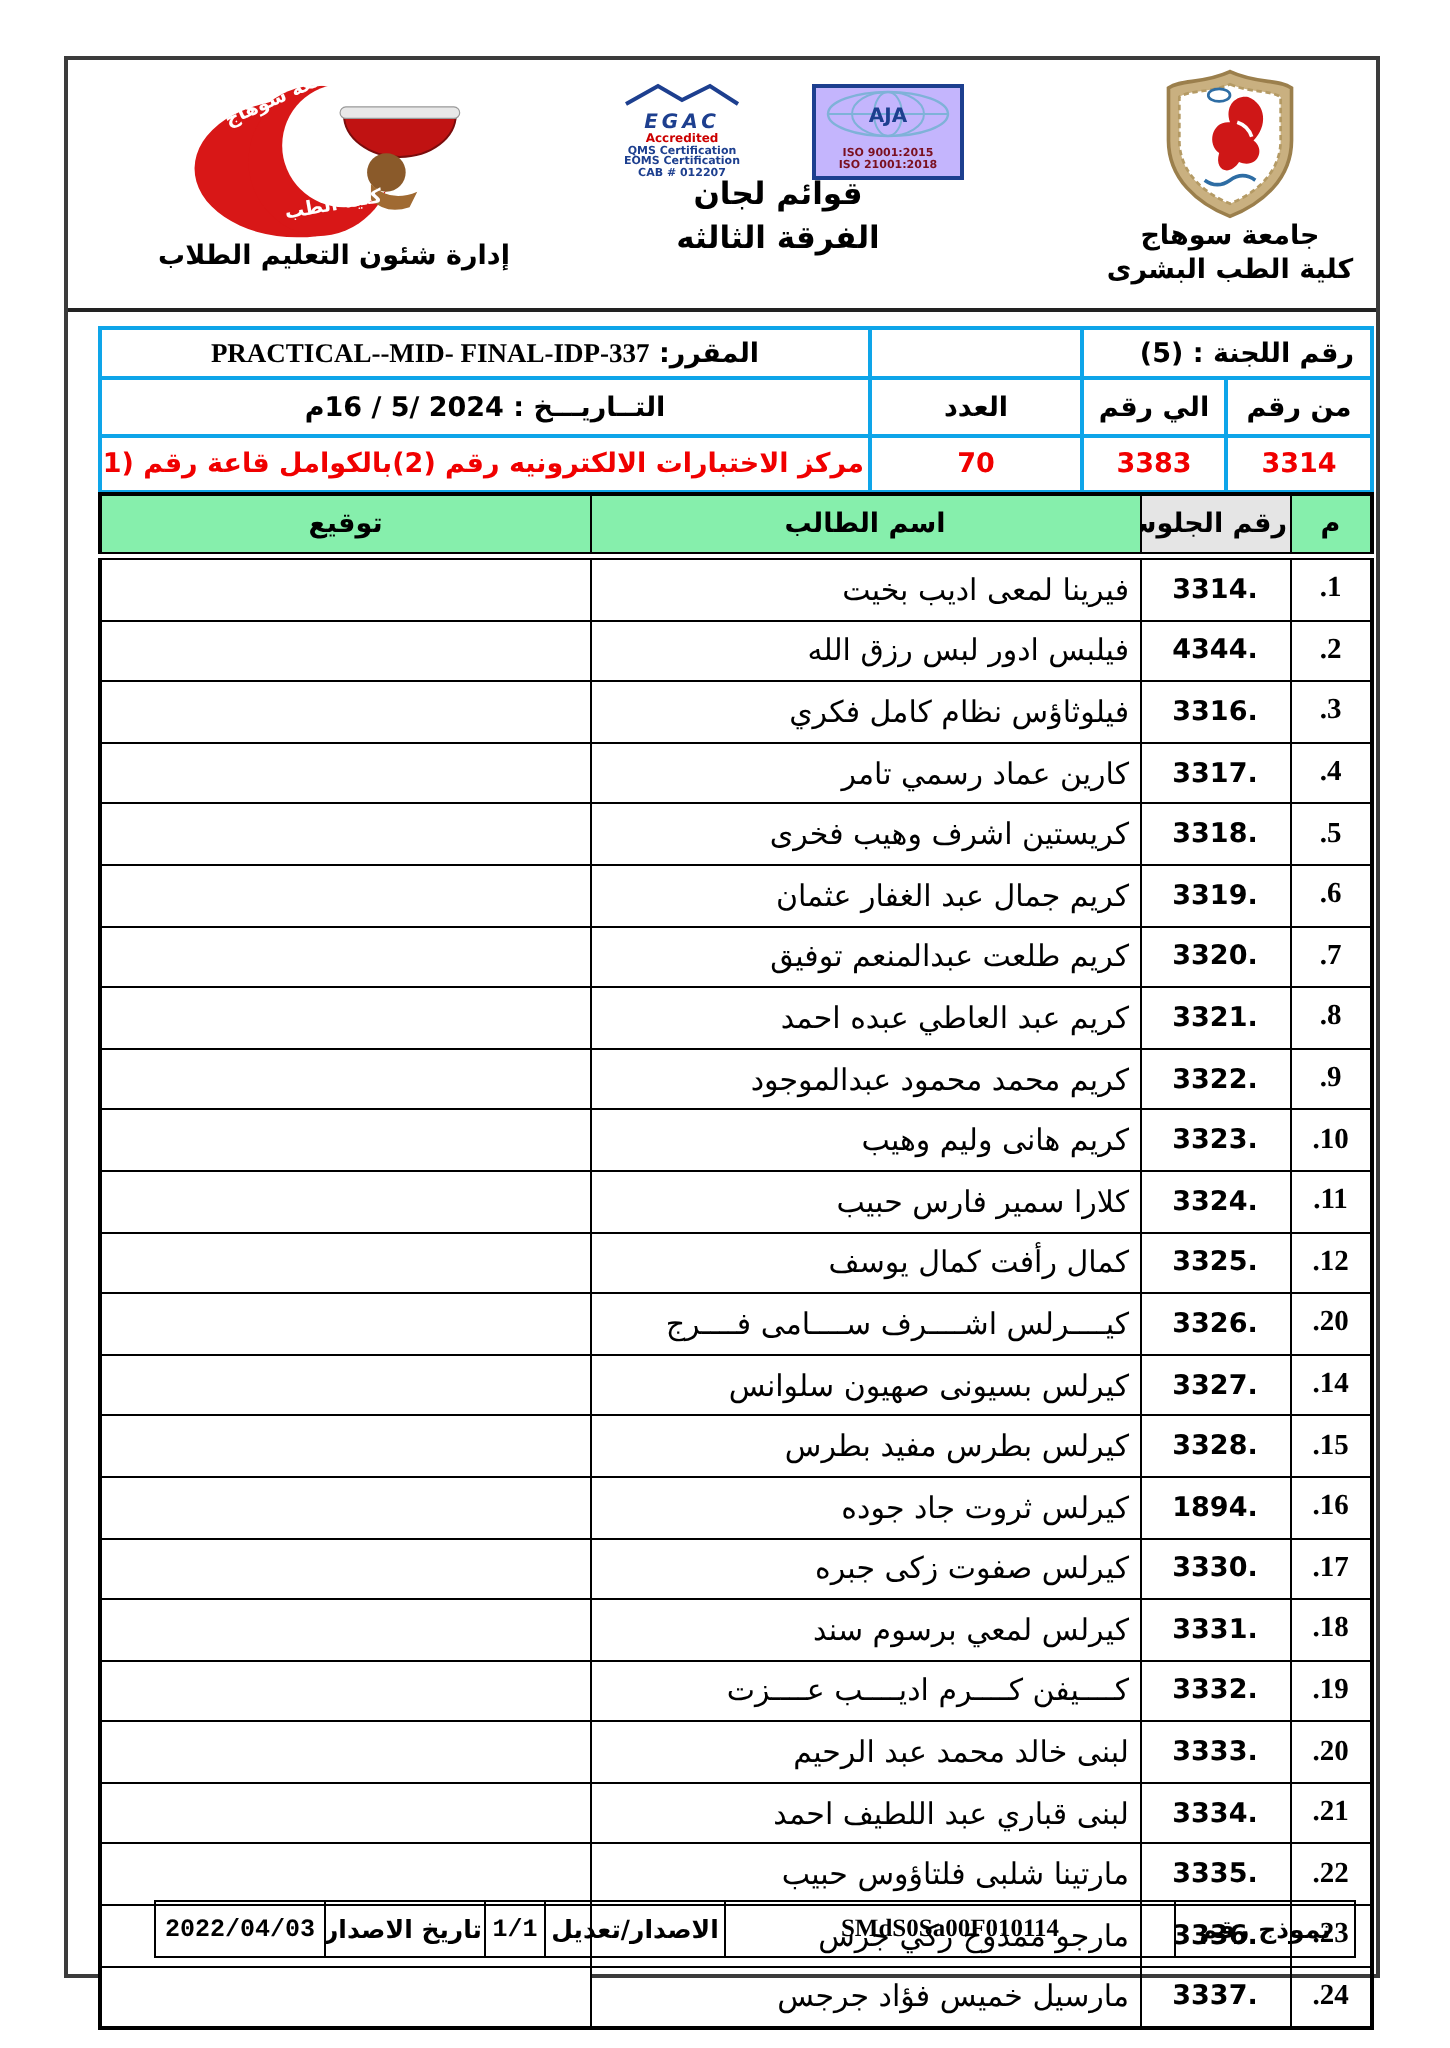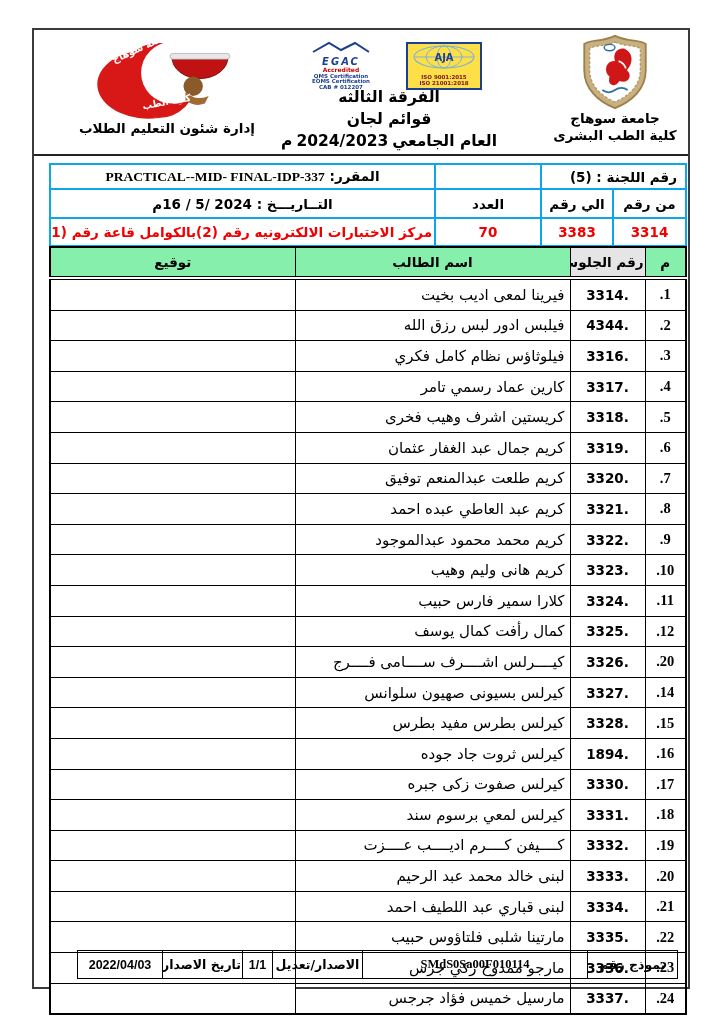--- a/index.html
+++ b/index.html
@@ -9,21 +9,21 @@
 
   
   .crescent{position:absolute;left:42px;top:8px;width:190px;height:82px;}
   .left-caption{position:absolute;left:14px;top:90px;width:238px;text-align:center;
                 font-weight:bold;font-size:13.5px;direction:rtl;}
   .egac-box{position:absolute;left:256px;top:10px;width:102px;height:46px;text-align:center;line-height:1.05;}
   .egac-title{font-size:10px;font-weight:bold;font-style:italic;color:#1d3f8f;letter-spacing:2px;}
   .egac-sub{font-size:6px;font-weight:bold;color:#c00;}
   .egac-line{font-size:5.5px;font-weight:bold;color:#1d3f8f;}
   .aja-box{position:absolute;left:372px;top:12px;width:72px;height:44px;border:2px solid #1d3f8f;
-           text-align:center;background:#fde047;}
+           text-align:center;background:#c4b5fd;}
   .aja-line{font-size:5.5px;font-weight:bold;color:#7a1020;line-height:1.1;}
   .title-block{position:absolute;left:232px;top:56px;width:246px;text-align:center;direction:rtl;}
   .title-block div{font-weight:bold;font-size:15.5px;line-height:22px;}
   .title-block span{margin:0 2px;}
   .shield-block{position:absolute;left:505px;top:4px;width:152px;text-align:center;direction:rtl;}
   .shield-block svg{display:block;margin:0 auto;}
   .uni-line{font-weight:bold;font-size:13.5px;line-height:17px;}
   .header-divider{position:absolute;left:0;top:124px;width:100%;border-top:2px solid #222;}
 
   
@@ -58,21 +58,21 @@
   .c-seat{direction:ltr;text-align:center;font-weight:bold;font-size:13.5px;margin-top:40px;}
   .c-name{direction:rtl;text-align:right;padding-right:5px;font-weight:normal;font-size:15px;}
   .c-sign{background:#fff;}
 
   
   .footer{position:absolute;left:43px;top:920px;width:600px;border-collapse:collapse;direction:rtl;
           table-layout:fixed;}
   .footer td{border:1px solid #000;height:25px;font-weight:bold;font-size:12.5px;text-align:center;
              vertical-align:middle;white-space:nowrap;overflow:hidden;}
   .fcode{font-family:"Liberation Serif",serif;font-size:14px;direction:ltr;margin-left:21px;}
-  .fdate{direction:ltr;font-family:Liberation Sans, sans-serif;font-size:13.5px;}
+  .fdate{direction:ltr;font-family:Liberation Mono, monospace;font-size:13.5px;}
 </style>
 </head>
 <body>
 
 <div class="canvas">
   <div class="frame">
 
     <svg class="crescent" viewBox="0 0 190 85">
       <circle cx="82" cy="44" r="39" fill="#d81717"></circle>
       <circle cx="96" cy="36" r="32" fill="#fff"></circle>
@@ -102,23 +102,22 @@
         <ellipse cx="33" cy="13" rx="18" ry="11" fill="none" stroke="#7fb2d8" stroke-width="1"></ellipse>
         <ellipse cx="33" cy="13" rx="7" ry="11" fill="none" stroke="#7fb2d8" stroke-width="1"></ellipse>
         <line x1="3" y1="13" x2="63" y2="13" stroke="#7fb2d8" stroke-width="1"></line>
         <text x="33" y="17" font-size="10" font-weight="bold" fill="#1d3f8f" text-anchor="middle">AJA</text>
       </svg>
       <div class="aja-line">ISO 9001:2015</div>
       <div class="aja-line">ISO 21001:2018</div>
     </div>
 
     <div class="title-block" dir="rtl">
+      <div>قوائم لجان</div>
       <div>الفرقة الثالثه</div>
-      <div>قوائم لجان</div>
-      <div><span>العام الجامعي</span><span dir="ltr">2024/2023</span><span>م</span></div>
     </div>
 
     <div class="shield-block">
       <svg width="78" height="76" viewBox="0 0 80 84">
         <path d="M40,2 C55,9 67,6 74,11 V40 C74,61 58,75 40,82 C22,75 6,61 6,40 V11 C13,6 25,9 40,2 Z" fill="#c9b080" stroke="#9b7f4c" stroke-width="2"></path>
         <path d="M40,9 C52,14 62,12 68,16 V40 C68,57 55,69 40,75 C25,69 12,57 12,40 V16 C18,12 28,14 40,9 Z" fill="#fff" stroke="#b49a64" stroke-width="1.5" stroke-dasharray="3,2"></path>
         <path d="M50,16 C60,20 61,32 53,40 C60,45 55,56 45,52 C40,60 31,57 34,47 C27,42 30,29 40,30 C37,21 43,15 50,16 Z" fill="#cf1717"></path>
         <path d="M44,30 q6,2 8,8" stroke="#fff" stroke-width="2" fill="none"></path>
         <ellipse cx="34" cy="15" rx="6" ry="3.5" fill="none" stroke="#2e6da4" stroke-width="1.5"></ellipse>
         <path d="M26,62 q7,5 14,0 q7,-5 14,0" stroke="#2e6da4" stroke-width="2" fill="none"></path>

